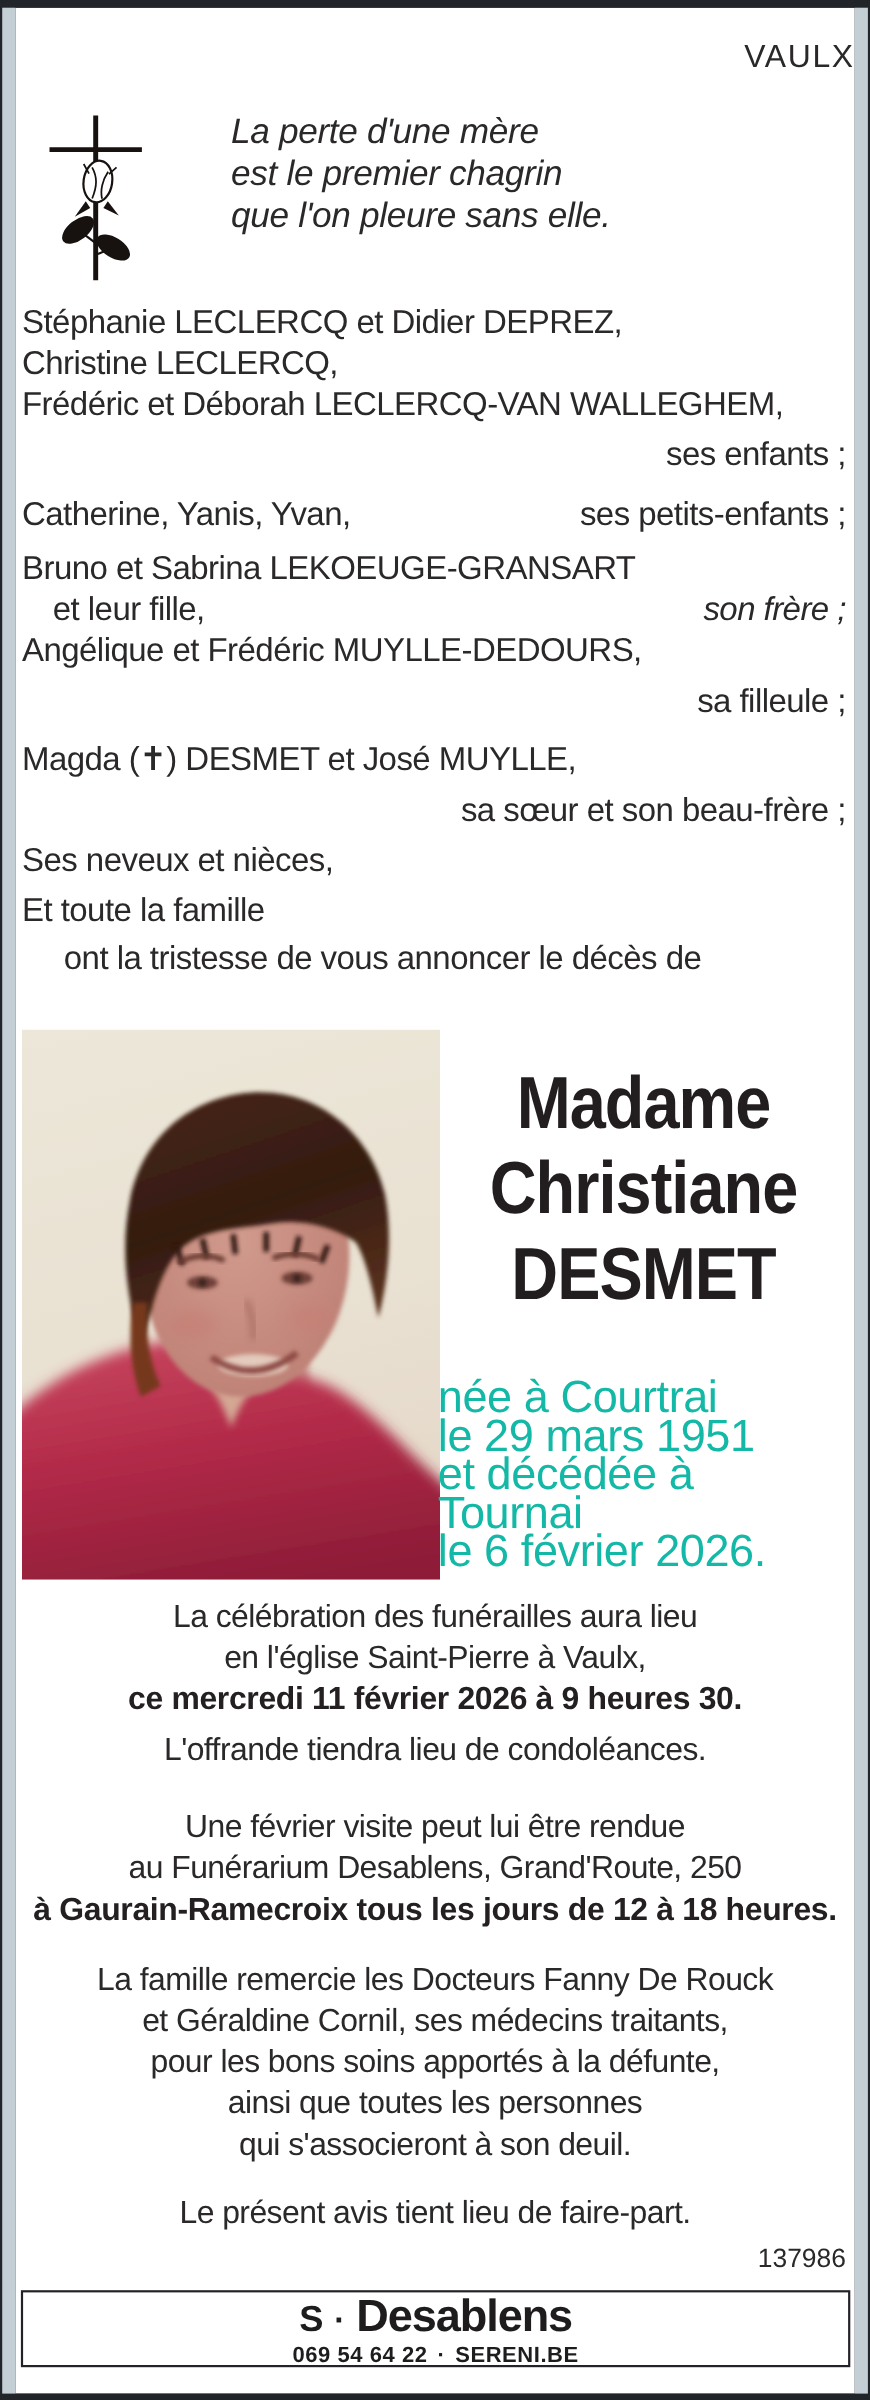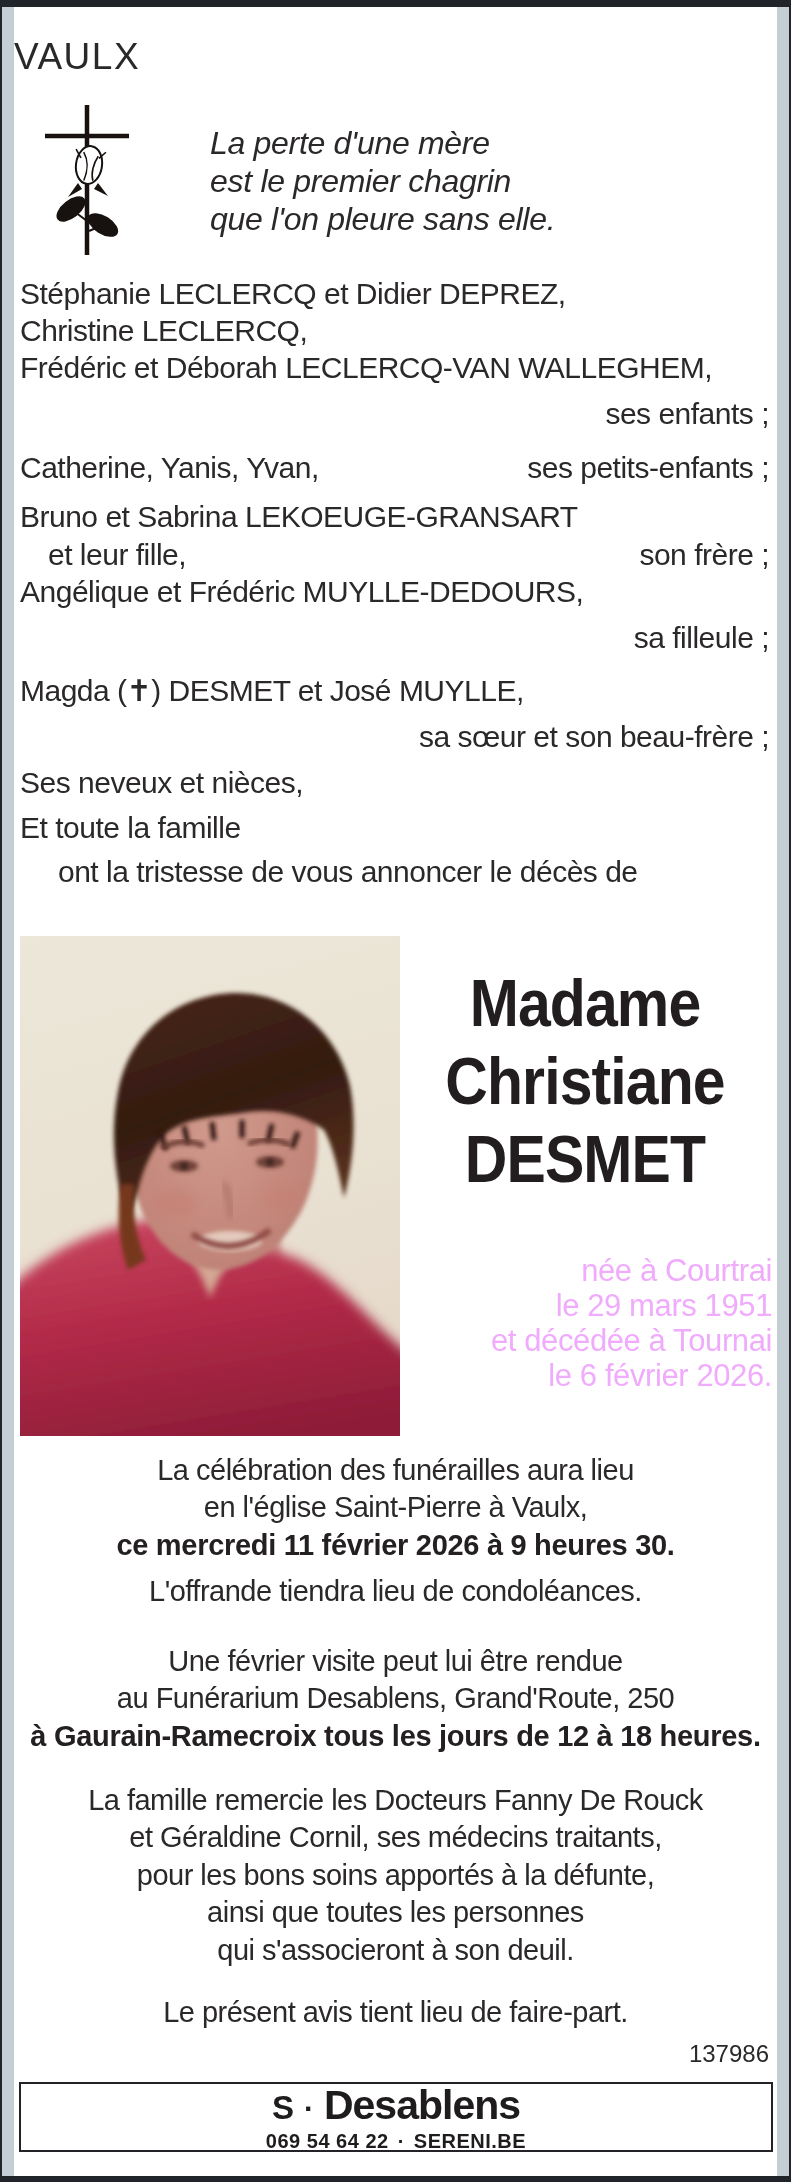--- a/index.html
+++ b/index.html
@@ -16,34 +16,34 @@
   .bar-left{position:absolute;left:0;top:0;width:2px;height:2182px;background:#212429;}
   .bar-right{position:absolute;left:789px;top:0;width:2px;height:2182px;background:#212429;}
   
   .stripe{position:absolute;top:7px;height:2169px;width:12px;background:#c4ced5;}
   .stripe.l{left:2px;}
   .stripe.r{left:777px;}
   
   .card{position:absolute;left:14px;top:7px;width:763px;height:2169px;background:#ffffff;}
 
   .abs{position:absolute;}
-  .town{left:14px;top:36px;width:763px;text-align:left;font-size:37px;letter-spacing:1.5px;font-weight:500;color:#2b282a;}
-  .quote{left:210px;top:100px;font-size:32px;line-height:38px;font-style:italic;color:#2b282a;letter-spacing:-0.3px;margin-top:24px;}
+  .town{left:14px;top:36px;width:763px;text-align:right;font-size:29px;letter-spacing:1.5px;font-weight:500;color:#2b282a;}
+  .quote{left:210px;top:100px;font-size:32px;line-height:38px;font-style:italic;color:#2b282a;letter-spacing:-0.3px;}
 
   .fline{left:20px;width:749px;font-size:30px;line-height:38px;letter-spacing:-0.5px;display:flex;justify-content:space-between;color:#2b282a;}
   .fline .rt{margin-left:auto;text-align:right;}
   .fline .indent{padding-left:28px;}
   .fline .indent2{padding-left:38px;}
-  .it{}
+  .it{font-style:italic;}
 
   .photo{left:20px;top:936px;width:380px;height:500px;}
   .photo svg{display:block;width:380px;height:500px;}
 
   .name{left:398px;top:964px;width:374px;text-align:center;font-weight:bold;font-size:67px;line-height:78px;color:#221e1f;transform:scaleX(0.88);transform-origin:50% 0;letter-spacing:-1px;white-space:nowrap;}
-  .details{left:398px;top:1253px;width:374px;text-align:right;font-size:31px;line-height:35px;letter-spacing:-0.4px;color:#f0abfc;}
+  .details{left:398px;top:1253px;width:374px;text-align:left;font-size:41px;line-height:35px;letter-spacing:-0.4px;color:#14b8a6;}
 
   .pline{left:14px;width:763px;text-align:center;font-size:29px;letter-spacing:-0.5px;line-height:36px;color:#2b282a;white-space:nowrap;}
   .pline.b{font-weight:bold;letter-spacing:-0.3px;color:#242021;}
 
   .ref{left:14px;top:2040px;width:755px;text-align:right;font-size:24px;color:#2b282a;}
 
   .fbox{left:19px;top:2082px;width:750px;height:66px;border:2px solid #242227;background:#fff;
         display:flex;flex-direction:column;align-items:center;justify-content:center;}
   .fbox .l1{display:flex;align-items:baseline;gap:10px;color:#1f1c1d;}
   .fbox .l1 .slogo{font-size:33px;font-weight:600;}

